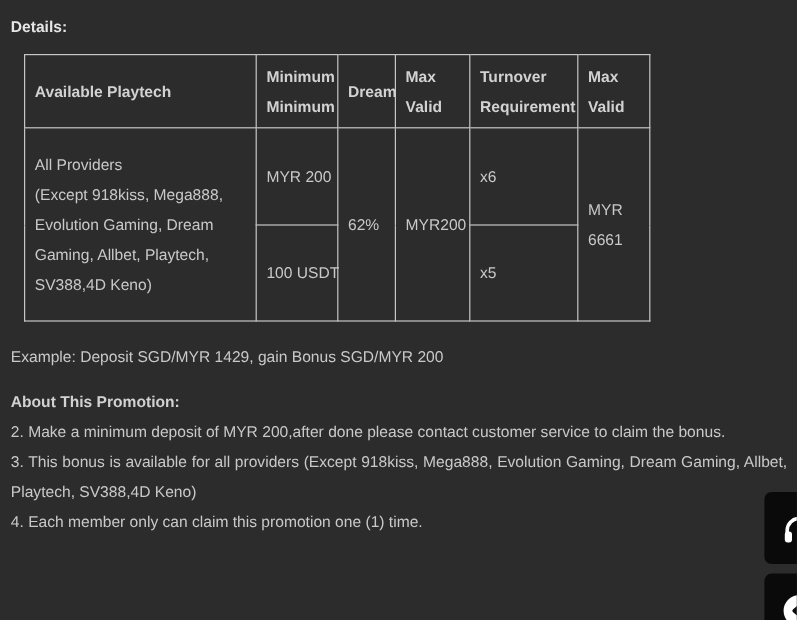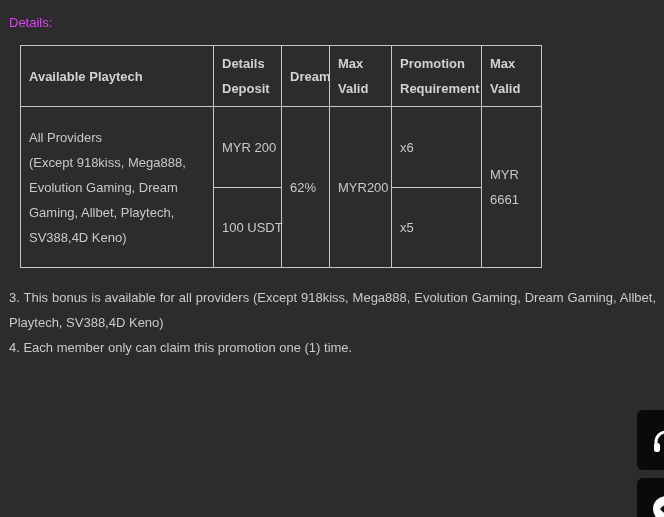--- a/index.html
+++ b/index.html
@@ -3,21 +3,21 @@
 <meta charset="utf-8">
 <style>
   html,body{margin:0;padding:0;}
   body{
     width:664px;height:517px;overflow:hidden;position:relative;
     background:#2c2c2c;color:#c9c9c9;
     font-family:"Liberation Sans","DejaVu Sans",sans-serif;
     font-size:13px;line-height:25px;
   }
   .content{padding:8px 8px 0 8px;}
-  .heading{font-weight:normal;color:#d946ef;margin:4px 0 0 1px;line-height:22px;}
+  .heading{font-weight:bold;color:#e5e5e5;margin:4px 0 0 1px;line-height:22px;}
   table.promo{
     border-collapse:collapse;table-layout:fixed;width:521px;
     margin:11px 0 0 12px;
   }
   table.promo th,table.promo td{
     border:1px solid #c6c6c6;vertical-align:middle;text-align:left;
     font-weight:normal;line-height:25px;color:#c9c9c9;
   }
   table.promo th{font-weight:bold;color:#d2d2d2;padding:0 5px 0 8px;}
   table.promo td{padding:0 5px 0 8px;}
@@ -49,24 +49,24 @@
       <col style="width:193px">
         <col style="width:68px">
         <col style="width:48px">
       <col style="width:62px">
         <col style="width:90px">
         <col style="width:60px">
     </colgroup>
     <tbody>
         <tr class="hdr">
       <th>Available Playtech</th>
-      <th>Details Deposit</th>
+      <th>Minimum Minimum</th>
       <th>Dream</th>
       <th>Max Valid</th>
-      <th>Promotion Requirement</th>
+      <th>Turnover Requirement</th>
       <th>Max Valid</th>
     </tr>
     <tr class="r1">
       <td class="providers" rowspan="2">
         <span>All Providers</span><br>
         <span>(Except 918kiss, Mega888, Evolution Gaming, Dream Gaming, Allbet, Playtech, SV388,4D Keno)</span>
       </td>
       <td class="nowrap">MYR 200</td>
       <td class="nowrap" rowspan="2">62%</td>
       <td class="nowrap" rowspan="2">MYR200</td>
@@ -74,24 +74,27 @@
       <td rowspan="2">MYR 6661</td>
     </tr>
     <tr class="r2">
       <td class="nowrap">100 USDT</td>
       <td class="nowrap">x5</td>
     </tr>
   </tbody>
     </table>
 
   <div class="example">
+    <p class="para">Example: Deposit SGD/MYR 1429, gain Bonus SGD/MYR 200</p>
   </div>
 
+  <div class="about-title">About This Promotion:</div>
 
   <div>
+    <p class="para">2. Make a minimum deposit of MYR 200,after done please contact customer service to claim the bonus.</p>
     <p class="para">3. This bonus is available for all providers (Except 918kiss, Mega888, Evolution Gaming, Dream Gaming, Allbet, Playtech, SV388,4D Keno)</p>
     <p class="para">4. Each member only can claim this promotion one (1) time.</p>
 
   </div>
 
 </div>
 
 <div class="fab" id="fab-1">
   <span>
     <svg width="30" height="30" viewBox="0 0 30 30">

